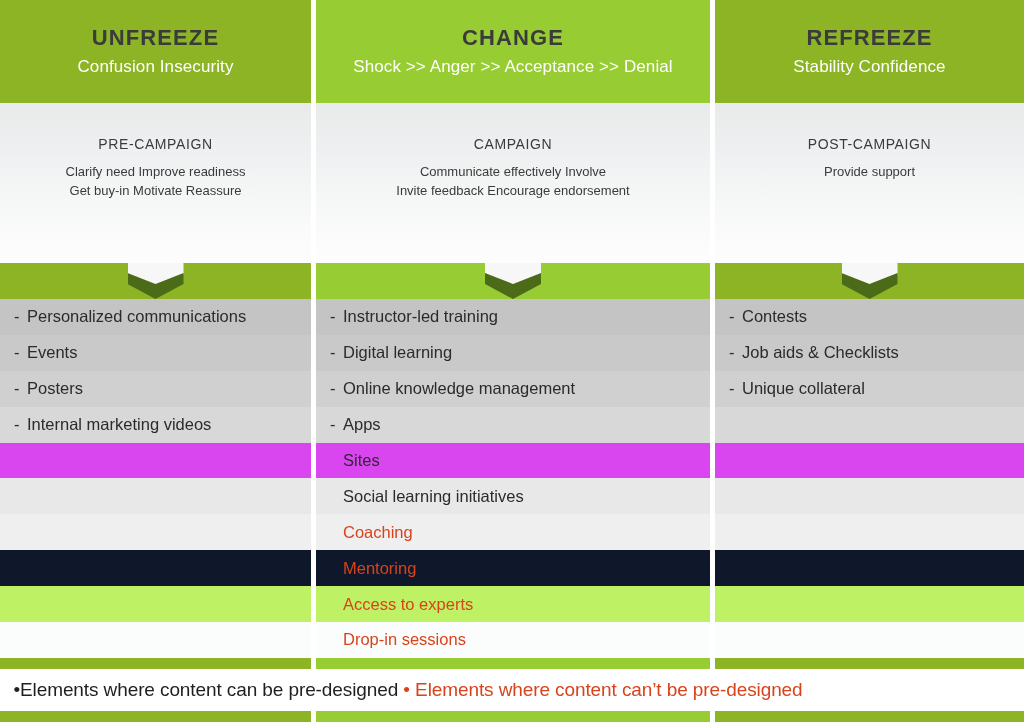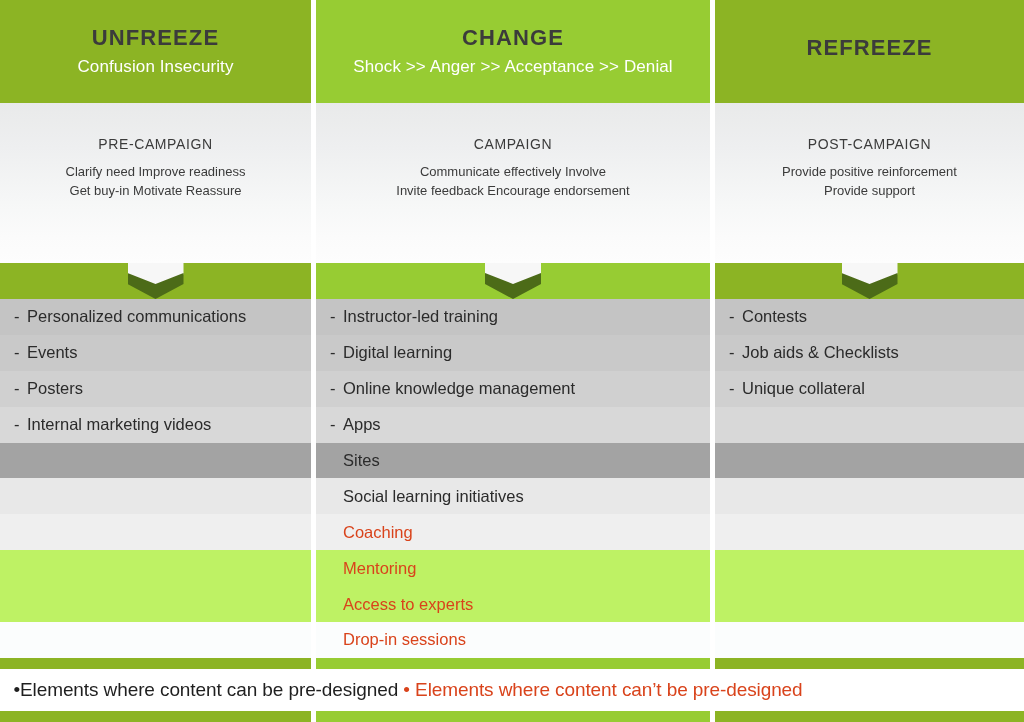--- a/index.html
+++ b/index.html
@@ -138,24 +138,24 @@
   }
   .srow.red { color: #d9431b; }
   .srow .dash { display: inline-block; width: 13px; }
   .srow .dash.blank { }
 
   
   .s0 { background: #c4c4c4; }
   .s1 { background: #c9c9c9; }
   .s2 { background: #d0d0d0; }
   .s3 { background: #d8d8d8; }
-  .s4 { background: #a3a3a3; text-align: center; }
+  .s4 { background: #d946ef; text-align: center; }
   .s5 { background: #e8e8e8; }
   .s6 { background: #efefef; }
-  .s7 { background: #bef264; }
+  .s7 { background: #0f172a; }
   .s8 { background: #bef264; }
   .s9 { background: #fbfdfd; }
 
   
   #footbar-row { top: 658px; height: 11px; }
   .footbar { height: 11px; }
   .footbar.dark  { background: #8CB424; }
   .footbar.light { background: #97CC33; }
 
   
@@ -197,20 +197,21 @@
     <div class="col c2">
       <div class="phase light">
         <div class="phase-title">CHANGE</div>
         <div class="phase-sub">Shock &gt;&gt; Anger &gt;&gt; Acceptance &gt;&gt; Denial</div>
       </div>
     </div>
     <div class="gap"></div>
     <div class="col c3">
       <div class="phase dark">
         <div class="phase-title">REFREEZE</div>
+        <div class="phase-sub">Stability Confidence</div>
       </div>
     </div>
   </div>
 
   <div class="cols" id="campaign-row">
     <div class="col c1">
       <div class="campaign">
         <div class="campaign-title">PRE-CAMPAIGN</div>
         <div class="campaign-sub">Clarify need Improve readiness</div>
         <div class="campaign-sub">Get buy-in Motivate Reassure</div>
@@ -221,21 +222,20 @@
       <div class="campaign">
         <div class="campaign-title">CAMPAIGN</div>
         <div class="campaign-sub">Communicate effectively Involve</div>
         <div class="campaign-sub">Invite feedback Encourage endorsement</div>
       </div>
     </div>
     <div class="gap"></div>
     <div class="col c3">
       <div class="campaign">
         <div class="campaign-title">POST-CAMPAIGN</div>
-        <div class="campaign-sub">Provide positive reinforcement</div>
         <div class="campaign-sub">Provide support</div>
       </div>
     </div>
   </div>
 
   <div class="cols" id="divider-row">
     <div class="col c1">
       <div class="divider dark">
         <div class="notch"></div>
         <div class="notch-shadow"></div>

